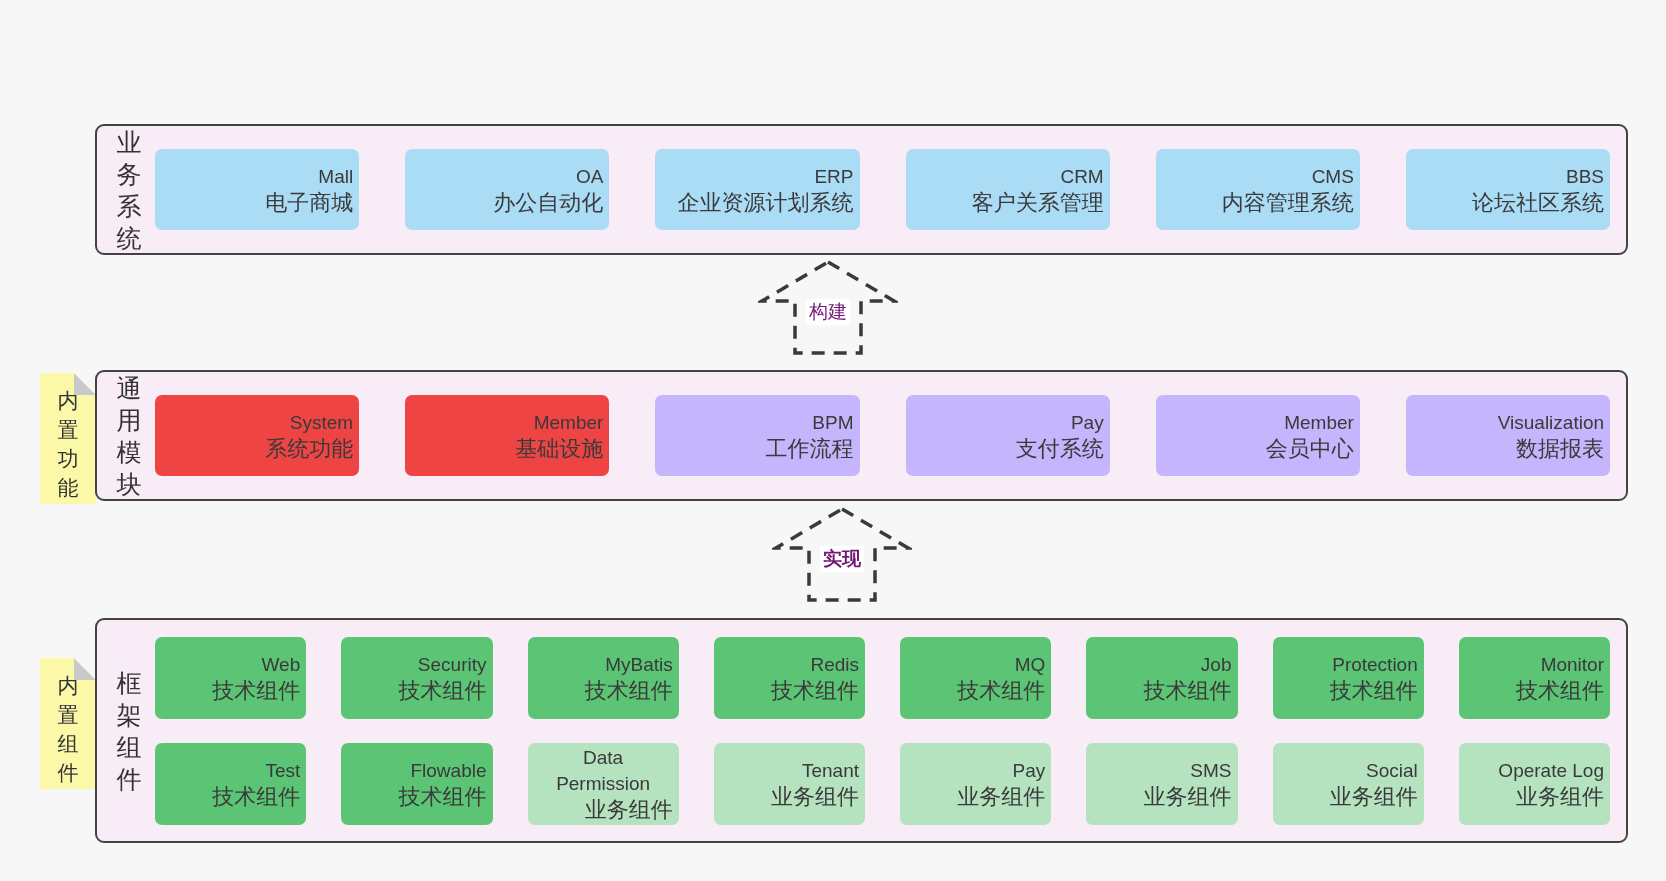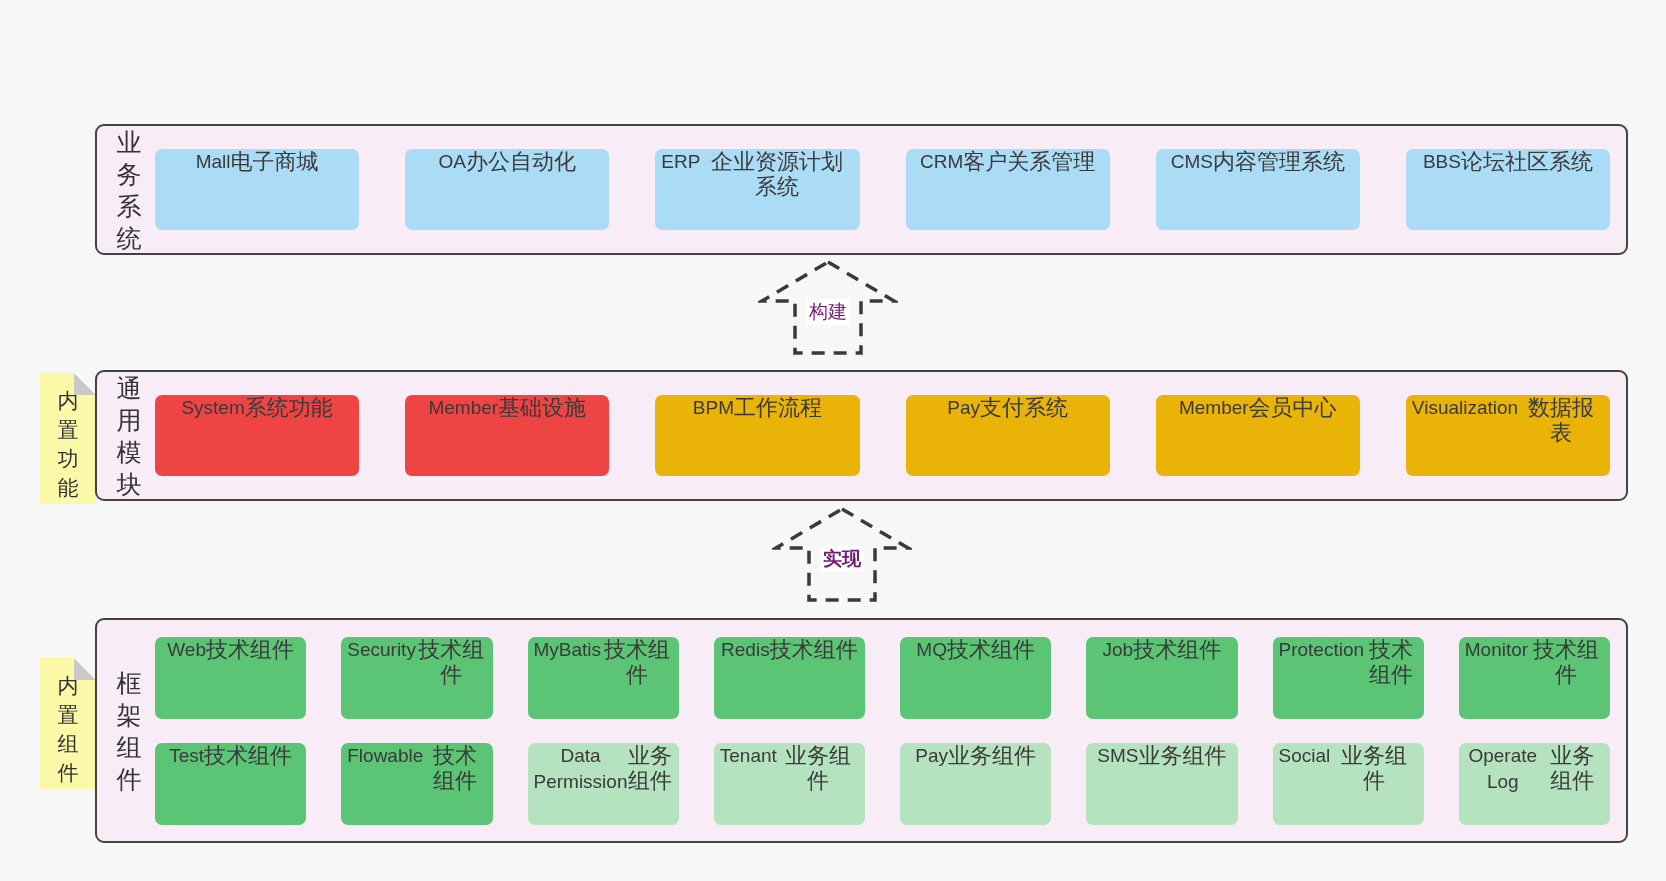--- a/index.html
+++ b/index.html
@@ -14,30 +14,30 @@
     display:flex; align-items:stretch; padding:0 16px 0 12px; z-index:1;
   }
   .panel-label {
     flex:0 0 40px; display:flex; flex-direction:column; justify-content:center;
     align-items:center; font-size:25px; line-height:32px; color:#333;
   }
   .boxes { flex:1; display:flex; align-items:center; margin-left:6px; gap:46px; }
   .rowsWrap { flex:1; display:flex; flex-direction:column; justify-content:center; gap:24px; margin-left:6px; }
   .row8 { display:flex; gap:35px; }
   .box {
-    flex:1; border-radius:7px; display:flex; flex-direction:row;
-    justify-content:center; align-items:flex-start; text-align:center; padding:0 6px;
+    flex:1; border-radius:7px; display:flex; flex-direction:column;
+    justify-content:center; align-items:flex-end; text-align:center; padding:16px 6px;
   }
   .boxes .box { height:81px; }
   .row8 .box { height:82px; }
   .box-title { font-size:19px; line-height:26px; }
   .box-sub { font-size:22px; line-height:25px; }
   .blue { background:#abdcf6; }
   .red { background:#ef4444; }
-  .pink { background:#eab308; }
+  .pink { background:#c4b5fd; }
   .green { background:#5cc475; }
   .lightgreen { background:#b5e2bf; }
   .note {
     position:absolute; left:40px; width:56px; height:131px; background:#fbf9a8; z-index:0;
     clip-path:polygon(0 0, calc(100% - 22px) 0, 100% 22px, 100% 100%, 0 100%);
     display:flex; flex-direction:column; align-items:center; padding-top:13px;
     font-size:21px; line-height:29px; color:#333;
   }
   .note-fold {
     position:absolute; top:0; right:0; width:22px; height:22px; background:#c9c9c9;

